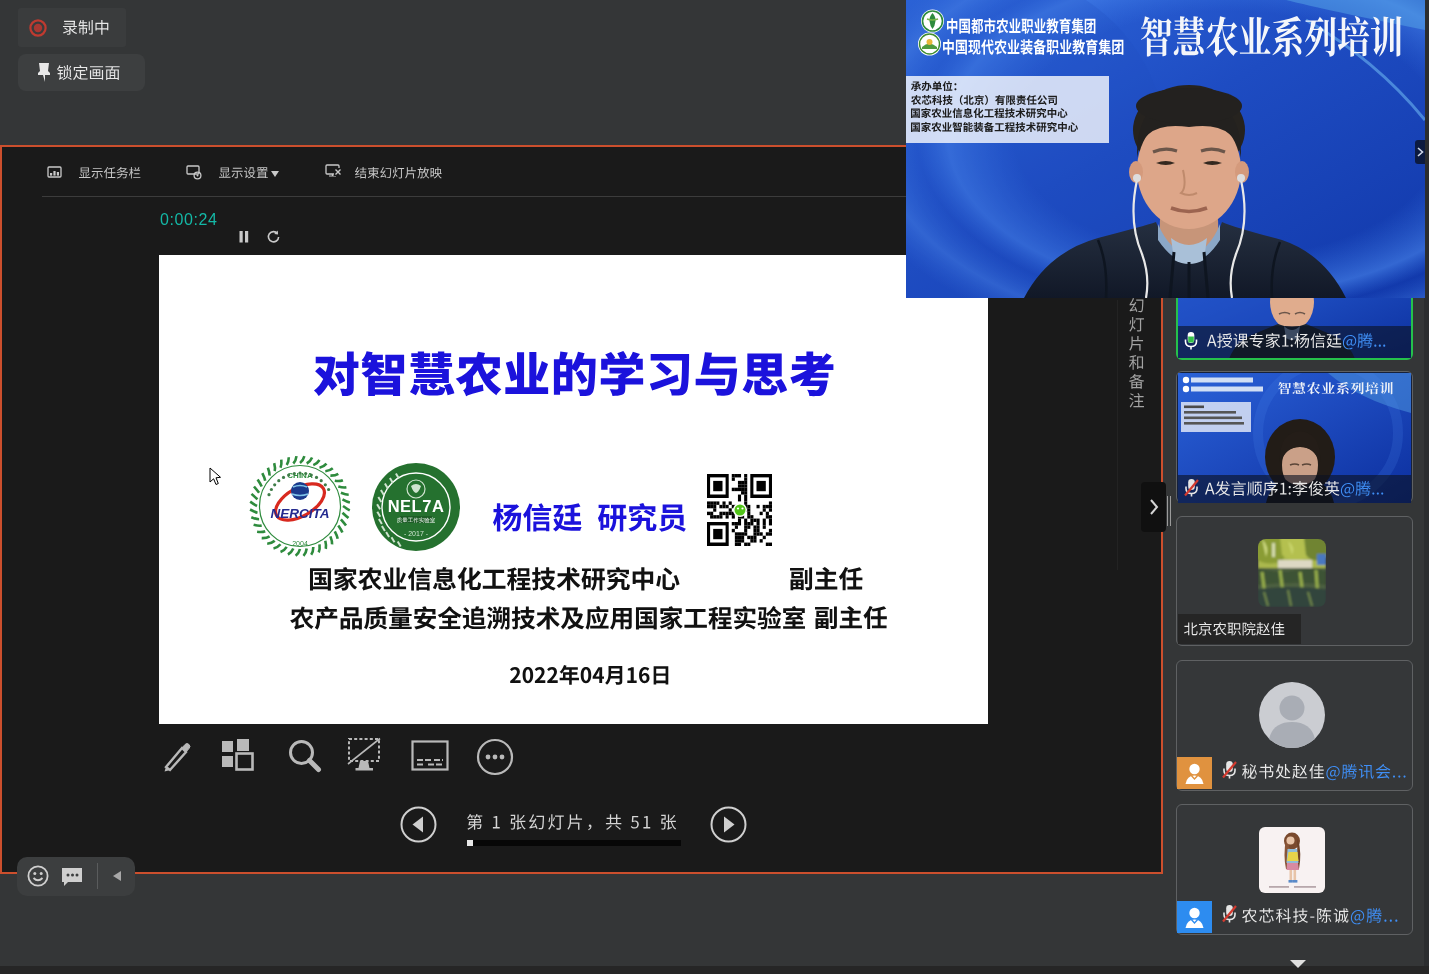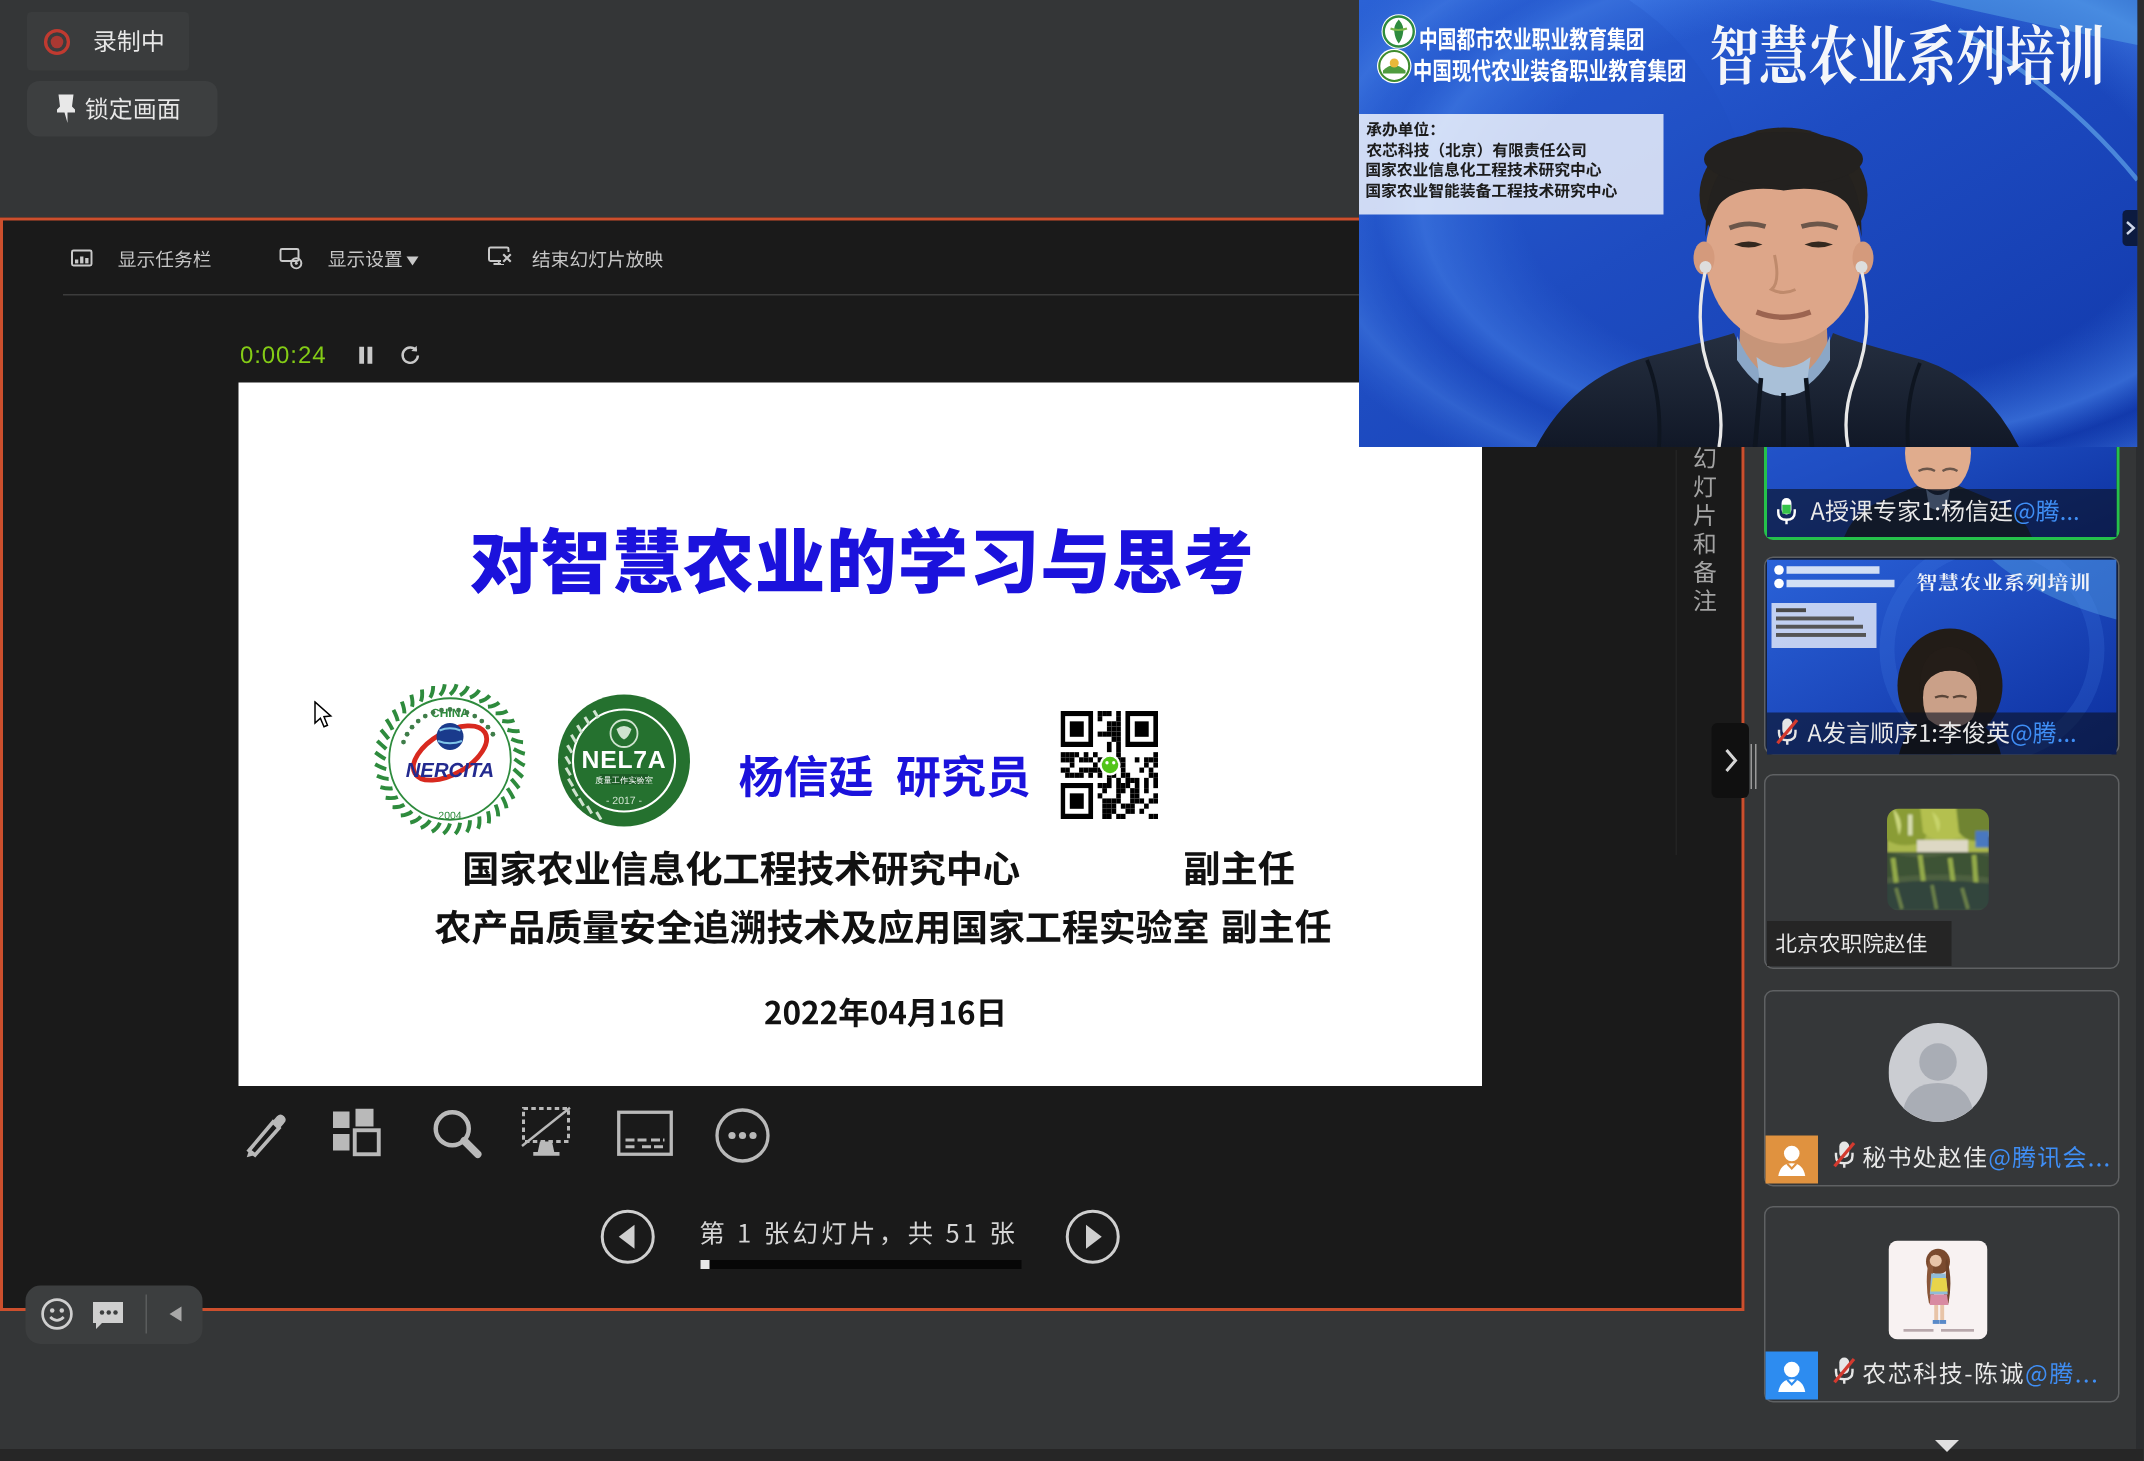--- a/index.html
+++ b/index.html
@@ -230,21 +230,21 @@
       <use href="#g14" transform="translate(-0.4,10.5) scale(0.01250,-0.01250)"></use>
       <use href="#g15" transform="translate(12.1,10.5) scale(0.01250,-0.01250)"></use>
       <use href="#g16" transform="translate(24.6,10.5) scale(0.01250,-0.01250)"></use>
       <use href="#g17" transform="translate(37.1,10.5) scale(0.01250,-0.01250)"></use>
       <use href="#g18" transform="translate(49.6,10.5) scale(0.01250,-0.01250)"></use>
       <use href="#g19" transform="translate(62.1,10.5) scale(0.01250,-0.01250)"></use>
       <use href="#g20" transform="translate(74.6,10.5) scale(0.01250,-0.01250)"></use>
     </g>
   </svg>
 <div style="position:absolute;left:42px;top:196px;width:1100px;height:1px;background:#3c3c3c;z-index:4"></div>
-<div style="position:absolute;left:160px;top:229px;width:70px;height:16px;color:#84cc16;font:16px 'Liberation Sans',sans-serif;letter-spacing:0.6px;z-index:5">0:00:24</div>
+<div style="position:absolute;left:160px;top:211px;width:70px;height:16px;color:#14b8a6;font:16px 'Liberation Sans',sans-serif;letter-spacing:0.6px;z-index:5">0:00:24</div>
 <svg style="position:absolute;left:239.0px;top:231.0px;z-index:5;" width="10.0" height="12.0" viewBox="0 0 10.0 12.0">
     <rect x="0.5" y="0" width="3.2" height="11.5" fill="#c9c9c9"></rect>
     <rect x="6" y="0" width="3.2" height="11.5" fill="#c9c9c9"></rect>
   </svg>
 <svg style="position:absolute;left:266.0px;top:230.0px;z-index:5;" width="14.0" height="14.0" viewBox="0 0 14.0 14.0">
     <path d="M11.5 3.6 A 5.1 5.1 0 1 0 12.6 7" fill="none" stroke="#c9c9c9" stroke-width="1.6"></path>
     <path d="M11.8 0.5 L12 4.4 L8.2 4.0 Z" fill="#c9c9c9"></path>
   </svg>
 <div style="position:absolute;left:159px;top:255px;width:829px;height:469px;background:#ffffff;z-index:5"></div>
 <svg style="position:absolute;left:313.8px;top:351.0px;z-index:6;overflow:visible;" width="519.4" height="45.2">

